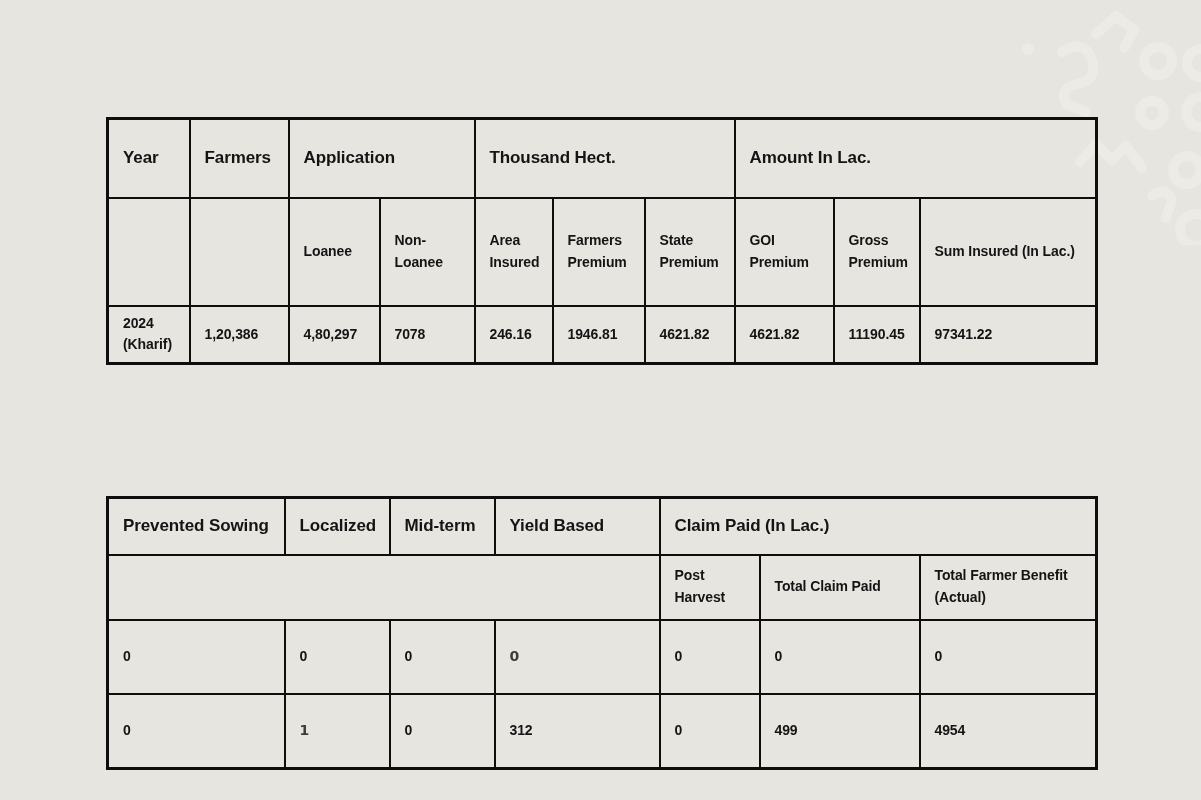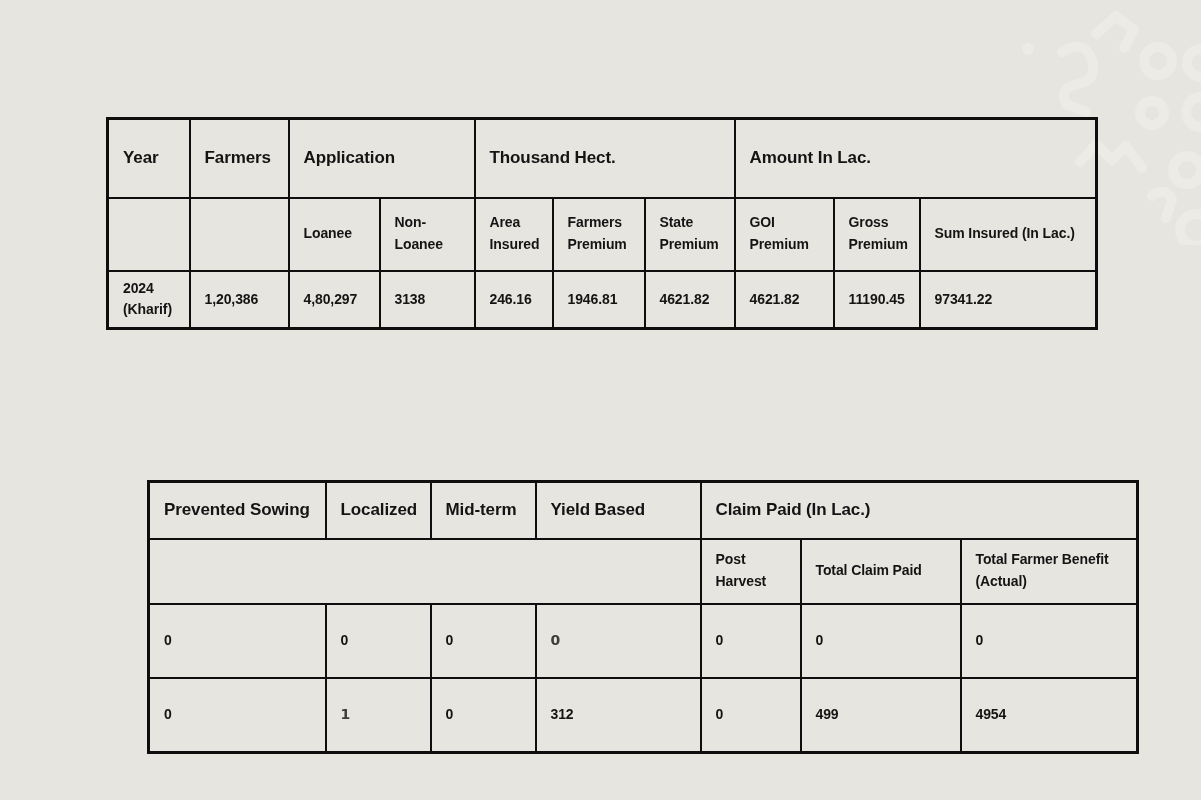--- a/index.html
+++ b/index.html
@@ -72,21 +72,21 @@
       <col style="width:177px">
     </colgroup>
     <tbody>
         <tr style="height:79px">
       <th class="group-h center">Year</th>
       <th class="group-h center">Farmers</th>
       <th class="group-h" colspan="2">Application</th>
       <th class="group-h" colspan="3">Thousand Hect.</th>
       <th class="group-h" colspan="3">Amount In Lac.</th>
     </tr>
-    <tr style="height:73px">
+    <tr style="height:108px">
       <th class="sub-h"></th>
       <th class="sub-h"></th>
       <th class="sub-h">Loanee</th>
       <th class="sub-h">Non-
 Loanee</th>
       <th class="sub-h">Area
 Insured</th>
       <th class="sub-h">Farmers
 Premium</th>
       <th class="sub-h">State
@@ -95,32 +95,32 @@
 Premium</th>
       <th class="sub-h">Gross
 Premium</th>
       <th class="sub-h">Sum Insured (In Lac.)</th>
     </tr>
     <tr style="height:58px">
       <td class="data-c center">2024
 (Kharif)</td>
       <td class="data-c">1,20,386</td>
       <td class="data-c">4,80,297</td>
-      <td class="data-c">3138</td>
+      <td class="data-c">7078</td>
       <td class="data-c">246.16</td>
       <td class="data-c">1946.81</td>
       <td class="data-c">4621.82</td>
       <td class="data-c">4621.82</td>
       <td class="data-c">11190.45</td>
       <td class="data-c">97341.22</td>
     </tr>
   </tbody>
     </table>
 
-  <table class="grid" style="left:106px;top:480px;width:992px;margin-left:41px;">
+  <table class="grid" style="left:106px;top:496px;width:992px;">
     <colgroup>
       <col style="width:177px">
         <col style="width:105px">
         <col style="width:105px">
       <col style="width:165px">
         <col style="width:100px">
         <col style="width:160px">
       <col style="width:177px">
     </colgroup>
     <tbody>

